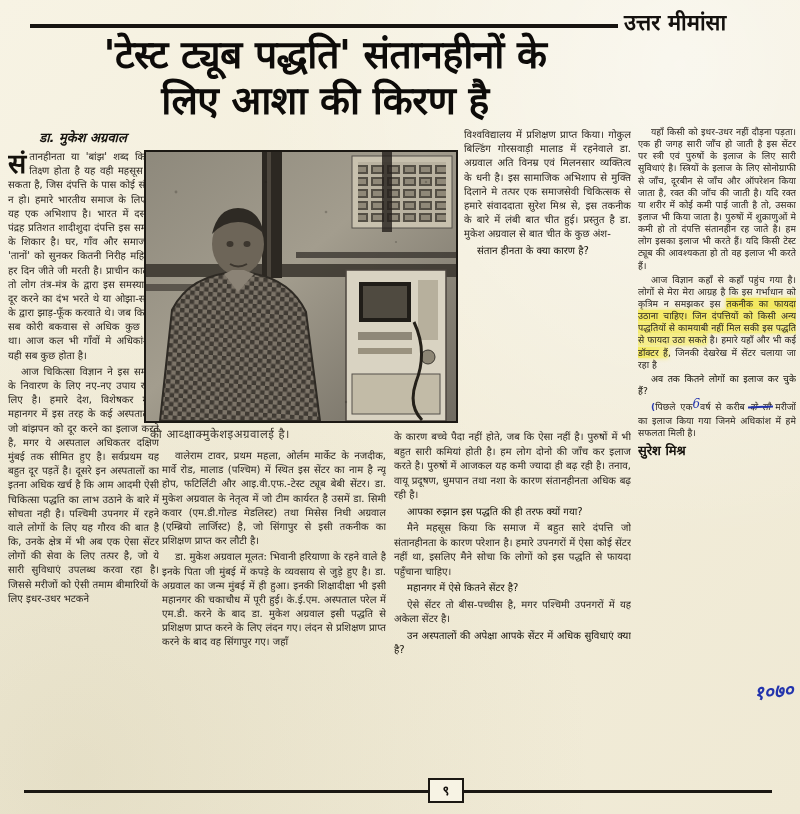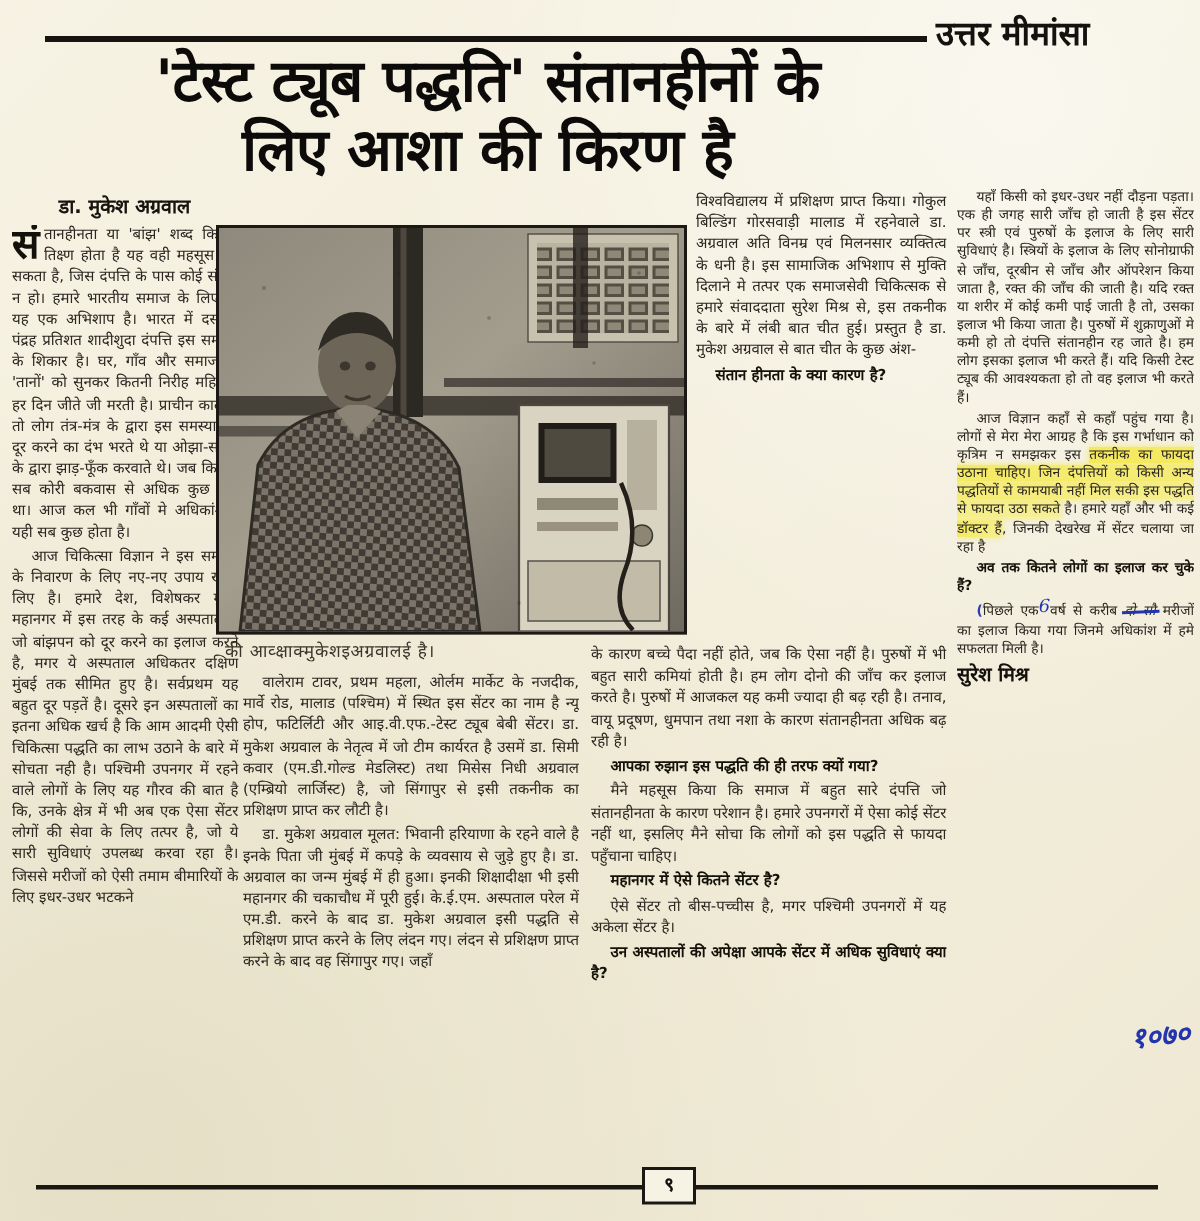--- a/index.html
+++ b/index.html
@@ -12,26 +12,26 @@
       linear-gradient(135deg,#f7f3e4 0%,#f3eedb 45%,#efe9d4 100%);
     color:#26221c;
   }
   
   .mast-rule{position:absolute;left:30px;top:24px;width:588px;height:4px;background:#171411;}
   .mast-label{position:absolute;left:624px;top:6px;width:170px;font-weight:bold;font-size:22px;color:#14110e;}
   
   .headline{position:absolute;left:10px;top:32px;width:630px;text-align:center;
     font-weight:bold;color:#0d0b09;line-height:1.18;font-size:39px;letter-spacing:-0.5px;}
   
-  .byline{position:absolute;left:8px;top:128px;width:150px;text-align:center;font-weight:bold;font-size:13px;color:#17140f;}
+  .byline{position:absolute;left:8px;top:128px;width:150px;text-align:center;font-weight:bold;font-size:13px;color:#17140f;font-style:italic;}
   
   .col{position:absolute;text-align:justify;color:#2b2620;overflow:hidden;}
   .col p{margin:0 0 2px 0;text-indent:13px;}
   .col p.noindent{text-indent:0;}
-  .question{font-weight:bold;color:#141109;}
+  .question{font-weight:normal;color:#141109;}
   .dropcap{float:left;font-size:27px;line-height:.9;font-weight:bold;padding:2px 3px 0 0;color:#14110c;}
   #col1{left:8px;top:150px;width:151px;height:641px;font-size:10px;line-height:1.42;}
   #col2{left:162px;top:449px;width:224px;height:341px;font-size:10px;line-height:1.42;}
   #col3a{left:464px;top:128px;width:167px;height:299px;font-size:10px;line-height:1.42;}
   #col3b{left:394px;top:430px;width:237px;height:360px;font-size:10px;line-height:1.45;}
   #col4{left:638px;top:126px;width:158px;height:662px;font-size:9.2px;line-height:1.32;}
   
   .photo-wrap{position:absolute;left:144px;top:150px;width:314px;height:273px;border:2px solid #1c1914;background:#7d786d;box-sizing:border-box;}
   .photo-wrap svg{display:block;width:100%;height:100%;}
   .caption{position:absolute;left:150px;top:426px;width:304px;font-size:11.5px;color:#3a342b;

